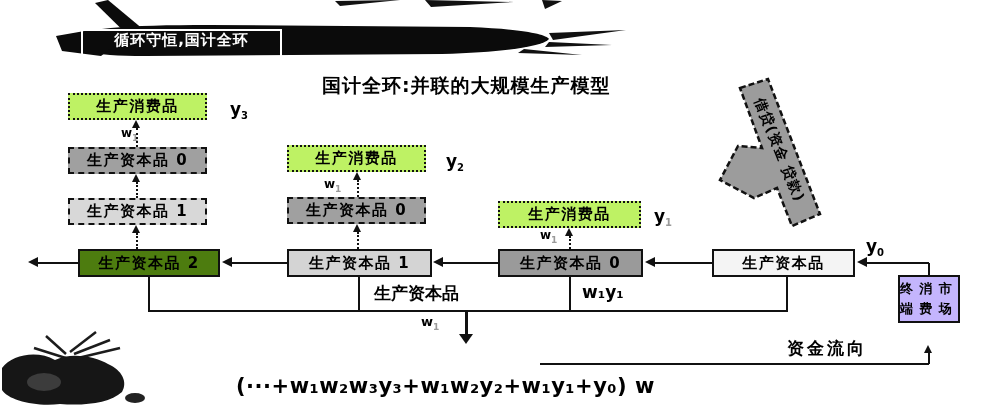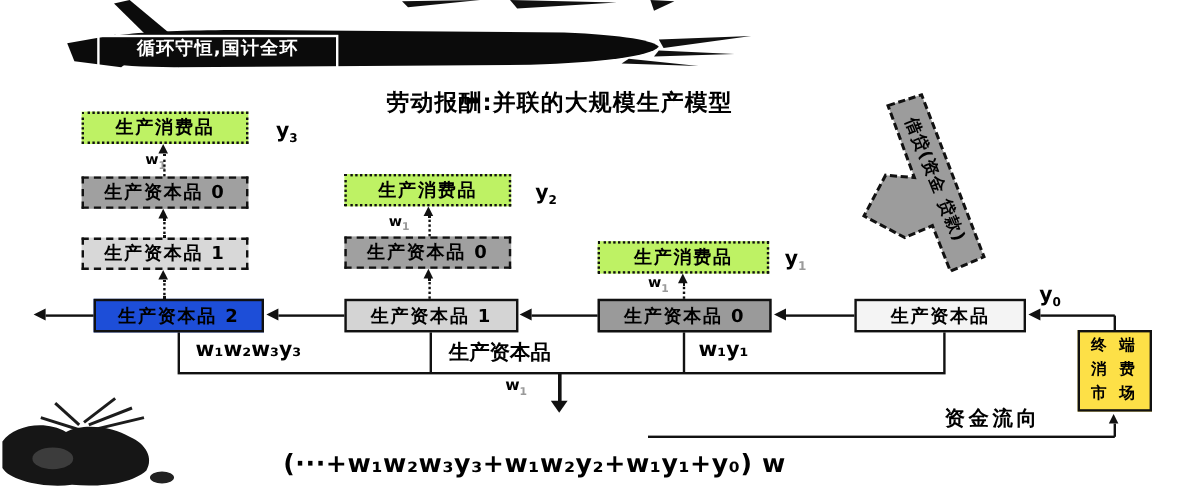--- a/index.html
+++ b/index.html
@@ -37,33 +37,33 @@
     <polygon points="56,36 96,29 122,40 101,56 62,51" fill="#0b0b0b"></polygon>
     <polygon points="549,33 626,30 553,40" fill="#111"></polygon>
     <polygon points="549,42 612,45 545,47" fill="#111"></polygon>
     <polygon points="524,49 582,55 518,53" fill="#111"></polygon>
     <polygon points="335,1 400,0 340,6" fill="#111"></polygon>
     <polygon points="425,0 514,2 431,7" fill="#111"></polygon>
     <polygon points="542,0 562,1 545,9" fill="#111"></polygon>
   </svg>
   <div class="title-box">循环守恒,国计全环</div>
 
-  <div class="lbl" style="left:322px;top:73px;font-size:19px;letter-spacing:1px">劳动报酬:并联的大规模生产模型</div>
+  <div class="lbl" style="left:322px;top:73px;font-size:19px;letter-spacing:1px">国计全环:并联的大规模生产模型</div>
 
   <svg style="position:absolute;left:700px;top:76px" width="190" height="160" viewBox="0 0 190 160">
     <polygon points="40,12 68,3 120,138 92,150 77,112 54,122 20,104 38,70 62,72" fill="#9c9c9c" stroke="#111" stroke-width="2.5" stroke-dasharray="6 3"></polygon>
   </svg>
   <div class="lbl" style="left:699px;top:141px;width:160px;text-align:center;font-size:14px;letter-spacing:1px;transform:rotate(68deg)">借贷(资金 贷款)</div>
 
   <div class="bx dot" style="left:68px;top:93px;width:139px;height:27px">生产消费品</div>
   <div class="lbl" style="left:230px;top:99px;font-size:17px"><span>y</span><span class="sub">3</span></div>
   <div class="lbl" style="left:121px;top:126px;font-size:12px"><span>w</span><span class="sub gy" style="font-size:9px">1</span></div>
   <div class="bx dash" style="left:68px;top:147px;width:139px;height:27px;background:#a0a0a0">生产资本品 0</div>
   <div class="bx dash" style="left:68px;top:198px;width:139px;height:27px;background:#d8d8d8">生产资本品 1</div>
-  <div class="bx" style="left:78px;top:249px;width:142px;height:28px;background:#1d4ed8">生产资本品 2</div>
+  <div class="bx" style="left:78px;top:249px;width:142px;height:28px;background:#4d7c0f">生产资本品 2</div>
   <div class="au" style="left:132px;top:120px"></div>
   <div class="vdot" style="left:136px;top:128px;height:19px"></div>
   <div class="au" style="left:132px;top:174px"></div>
   <div class="vdot" style="left:136px;top:182px;height:16px"></div>
   <div class="au" style="left:132px;top:225px"></div>
   <div class="vdot" style="left:136px;top:233px;height:16px"></div>
 
   <div class="bx dot" style="left:287px;top:145px;width:139px;height:27px">生产消费品</div>
   <div class="lbl" style="left:446px;top:151px;font-size:17px"><span>y</span><span class="sub">2</span></div>
   <div class="lbl" style="left:324px;top:177px;font-size:12px"><span>w</span><span class="sub gy" style="font-size:9px">1</span></div>
@@ -89,34 +89,33 @@
   <div class="hl" style="left:232px;top:262px;width:55px"></div>
   <div class="al" style="left:433px;top:257px"></div>
   <div class="hl" style="left:443px;top:262px;width:55px"></div>
   <div class="al" style="left:645px;top:257px"></div>
   <div class="hl" style="left:655px;top:262px;width:57px"></div>
   <div class="al" style="left:857px;top:257px"></div>
   <div class="hl" style="left:867px;top:262px;width:62px"></div>
   <div class="vl" style="left:928px;top:263px;height:12px"></div>
   <div class="lbl" style="left:866px;top:236px;font-size:17px"><span>y</span><span class="sub">0</span></div>
 
-  <div class="bx" style="left:898px;top:275px;width:62px;height:68px;background:#fde047;flex-direction:column;font-size:13px;line-height:20px;letter-spacing:3px">
+  <div class="bx" style="left:898px;top:275px;width:62px;height:48px;background:#c4b5fd;flex-direction:row;font-size:13px;line-height:20px;letter-spacing:3px">
     <div>终 端</div>
     <div>消 费</div>
     <div>市 场</div>
   </div>
   <div class="au" style="left:924px;top:345px"></div>
   <div class="vl" style="left:928px;top:353px;height:11px"></div>
 
   <div class="hl" style="left:148px;top:310px;width:640px"></div>
   <div class="vl" style="left:148px;top:277px;height:33px"></div>
   <div class="vl" style="left:358px;top:277px;height:33px"></div>
   <div class="vl" style="left:569px;top:277px;height:33px"></div>
   <div class="vl" style="left:786px;top:277px;height:33px"></div>
-  <div class="lbl" style="left:163px;top:282px;font-size:17px">w₁w₂w₃y₃</div>
   <div class="lbl" style="left:374px;top:282px;font-size:17px">生产资本品</div>
   <div class="lbl" style="left:582px;top:282px;font-size:17px">w₁y₁</div>
 
   <div class="vl" style="left:465px;top:311px;height:24px;width:3px"></div>
   <div class="ad" style="left:459px;top:334px"></div>
   <div class="lbl" style="left:421px;top:314px;font-size:13px"><span>w</span><span class="sub gy" style="font-size:9px">1</span></div>
 
 
   <div class="hl" style="left:540px;top:363px;width:389px"></div>
   <div class="lbl" style="left:236px;top:374px;font-size:21px;letter-spacing:0.5px">(···+w₁w₂w₃y₃+w₁w₂y₂+w₁y₁+y₀) w</div>

